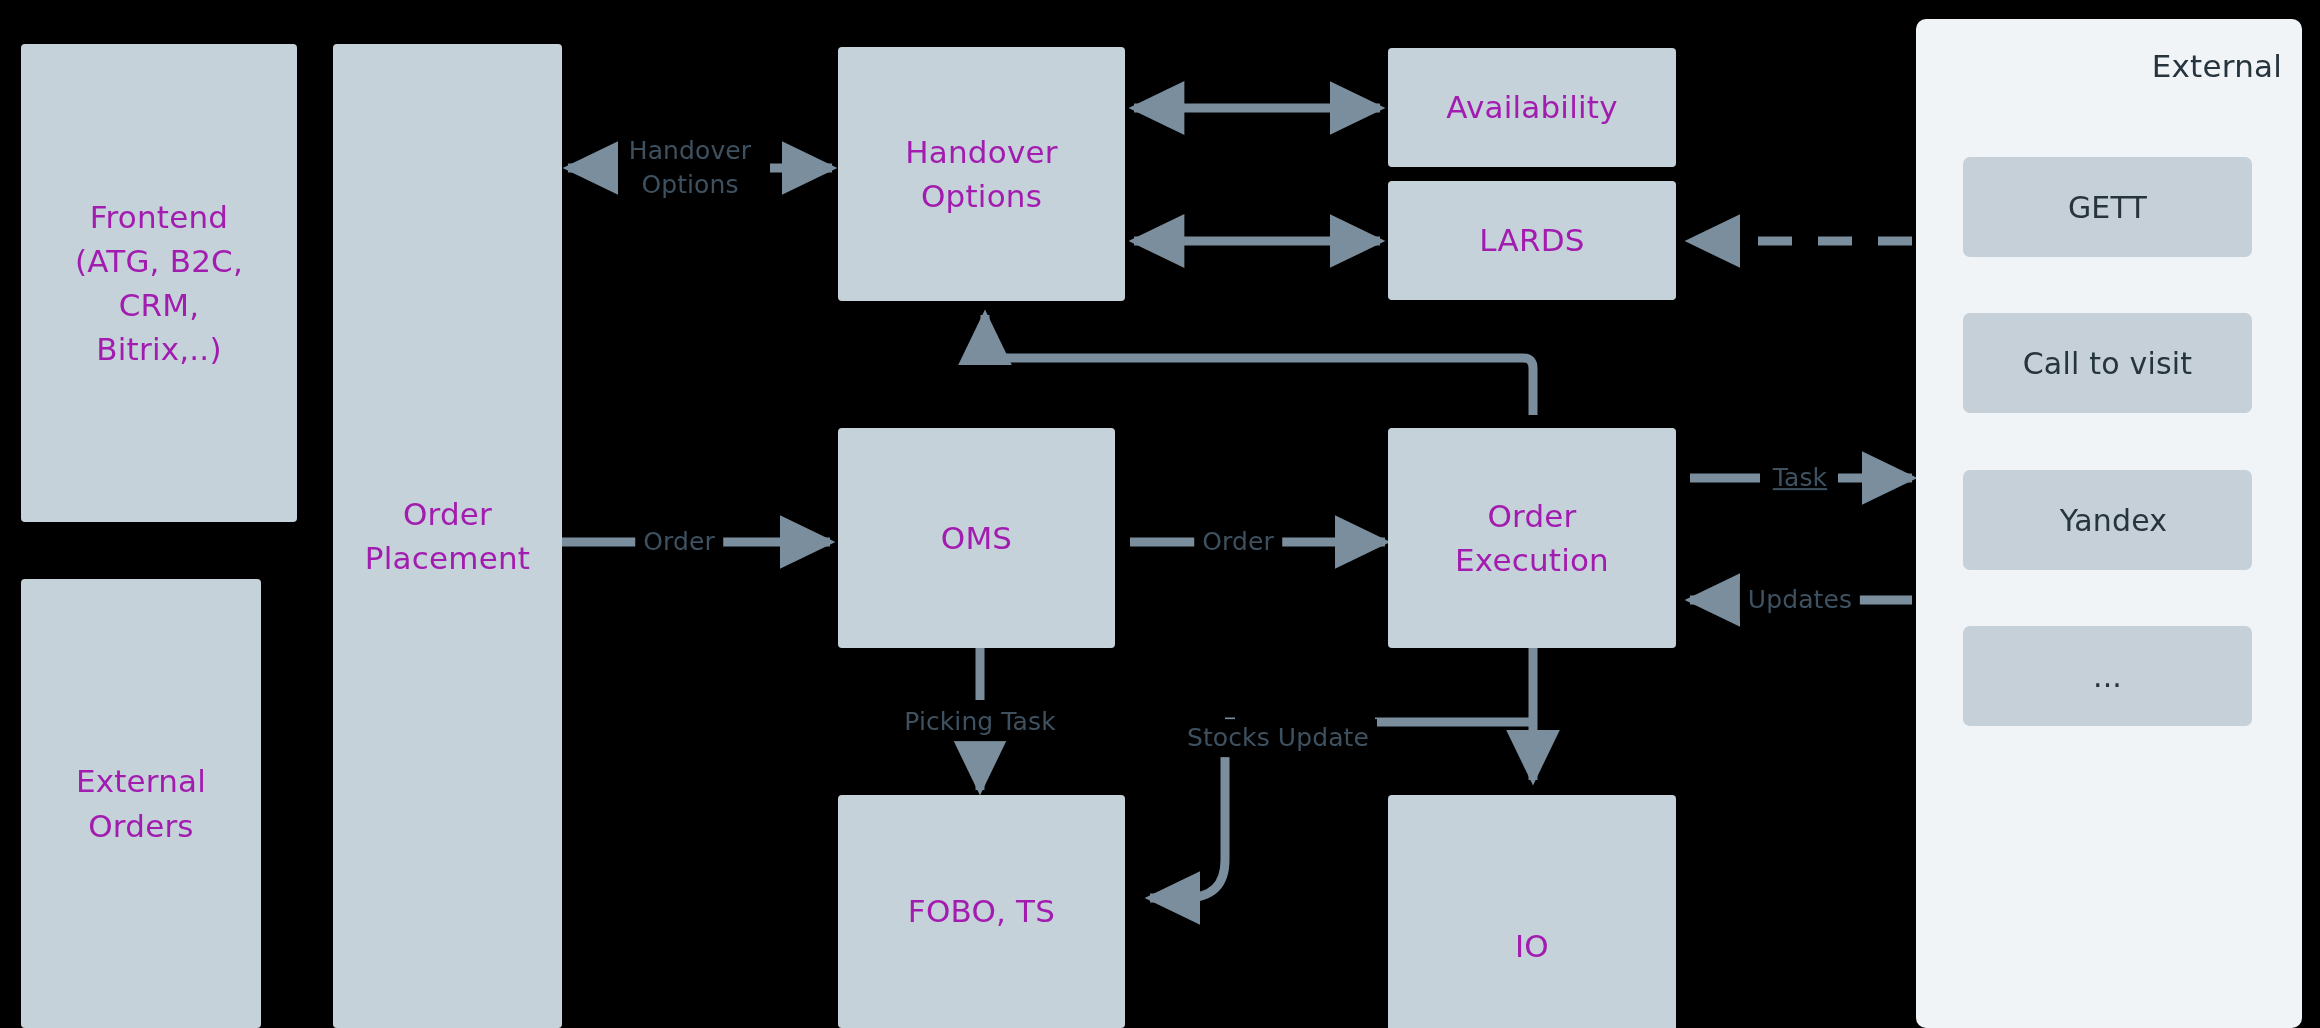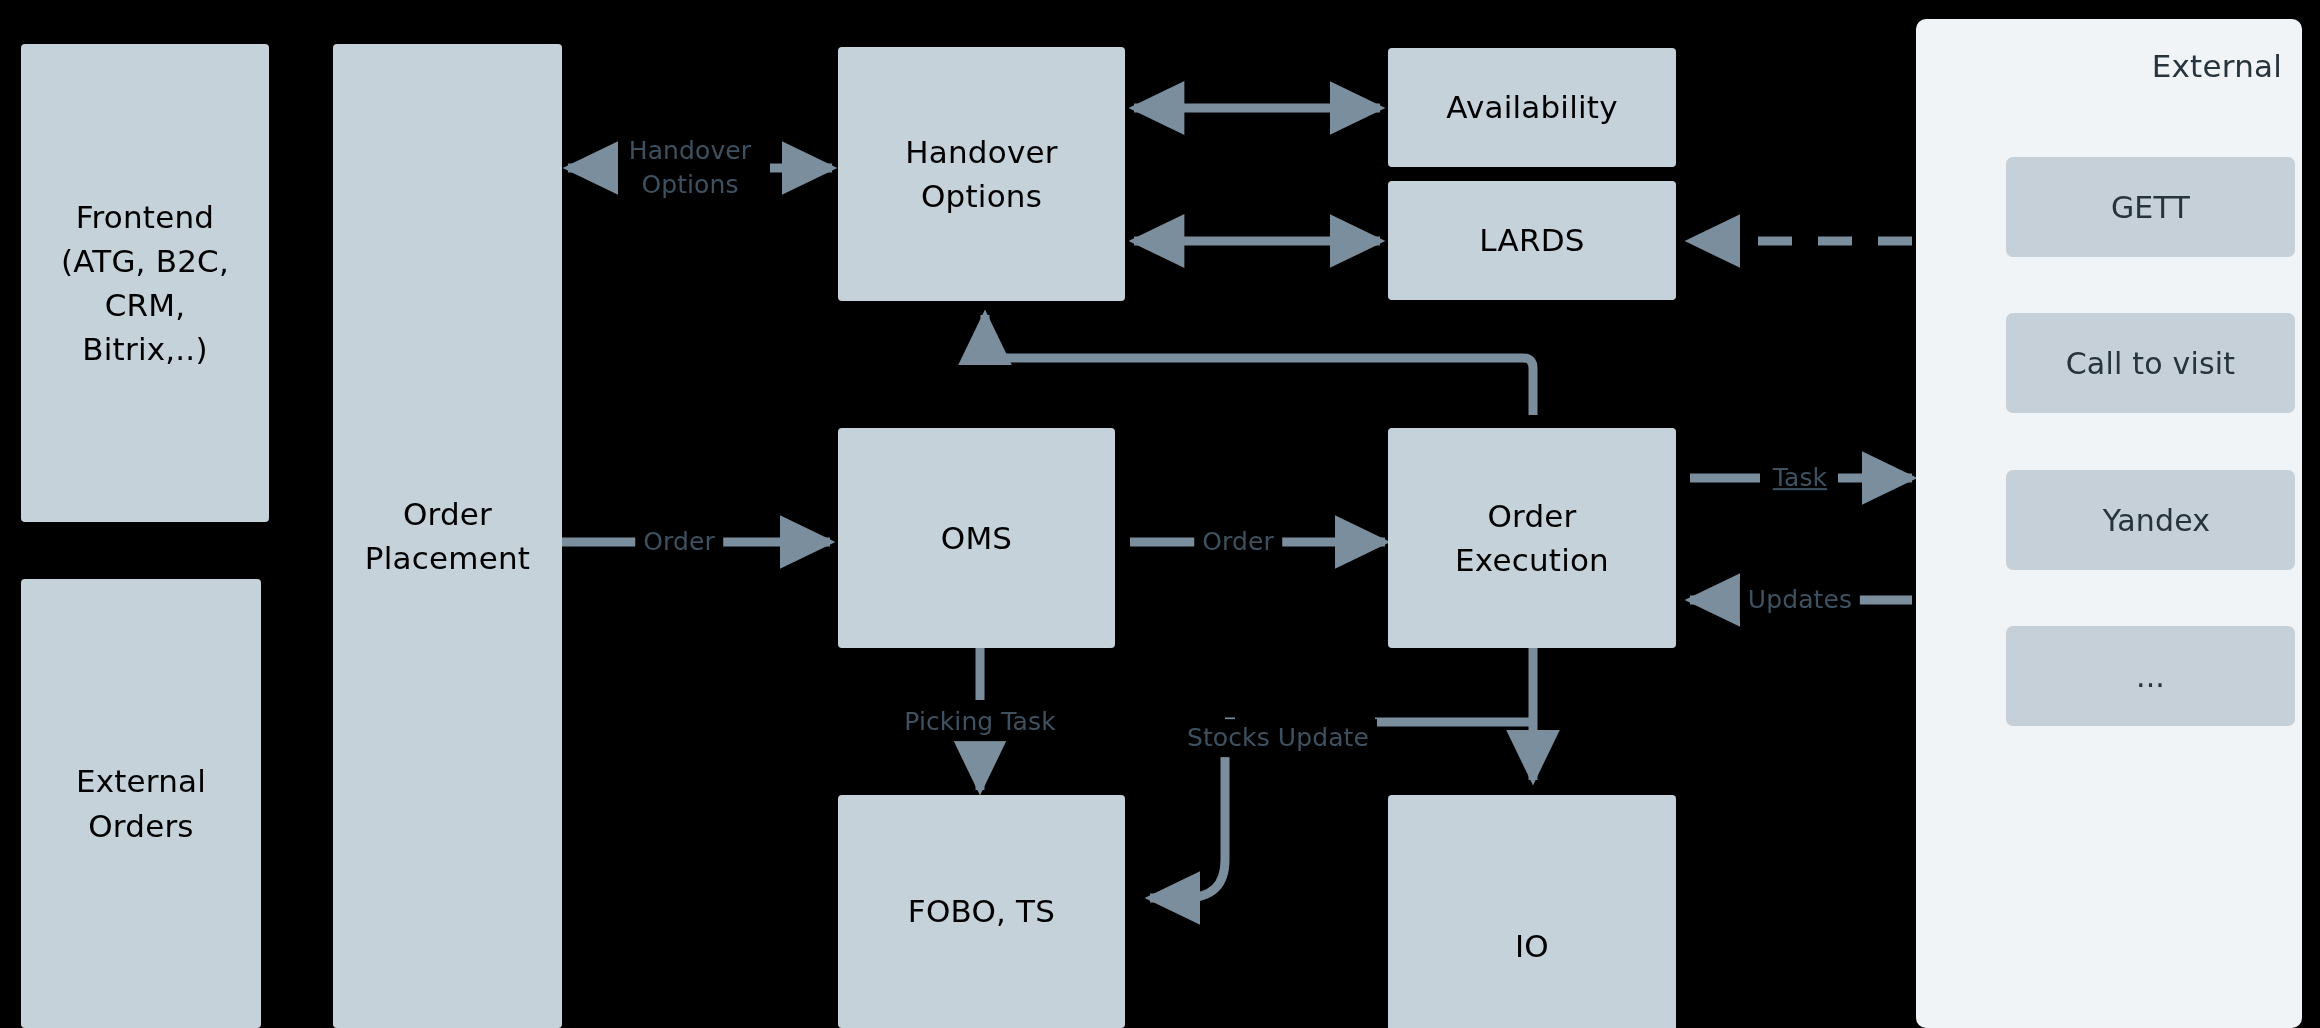--- a/index.html
+++ b/index.html
@@ -16,21 +16,21 @@
     font-family: "DejaVu Sans", sans-serif;
   }
   .node {
     position: absolute;
     background: #c6d2da;
     border-radius: 4px;
     display: flex;
     align-items: center;
     justify-content: center;
     text-align: center;
-    color: #000000;
+    color: #a21caf;
     font-size: 31px;
     line-height: 1.42;
     letter-spacing: 0.2px;
     box-sizing: border-box;
     padding: 6px 10px;
     white-space: pre-line;
   }
   .group-panel {
     position: absolute;
     background: #f0f4f7;
@@ -49,21 +49,20 @@
     background: #c6d0d8;
     border-radius: 7px;
     display: flex;
     align-items: center;
     justify-content: center;
     text-align: center;
     color: #26343d;
     font-size: 30px;
     letter-spacing: 0.2px;
     box-sizing: border-box;
-    margin-left: 43px;
   }
   .edge-label {
     position: absolute;
     color: #3e5160;
     font-size: 25px;
     line-height: 1.35;
     text-align: center;
     white-space: pre-line;
     letter-spacing: 0.1px;
     transform: translate(-50%, -50%);
@@ -125,21 +124,21 @@
       <line x1="980" y1="648" x2="980" y2="700"></line>
       <line x1="980" y1="740" x2="980" y2="790" marker-end="url(#ah)"></line>
 
       <line x1="1533" y1="648" x2="1533" y2="780" marker-end="url(#ah)"></line>
 
       <path d="M1533,722 L1375,722"></path>
       <path d="M1225,722 L1235,722 Q1225,722 1225,746 L1225,860 Q1225,898 1185,898 L1150,898" marker-end="url(#ah)"></path>
     </g>
   </svg>
 
-  <div class="node" style="left:21px; top:44px; width:248px; height:478px;">
+  <div class="node" style="left:21px; top:44px; width:276px; height:478px;">
     <span>Frontend
 (ATG, B2C,
 CRM,
 Bitrix,..)</span>
   </div>
 
   <div class="node" style="left:21px; top:579px; width:240px; height:449px;">
     <span>External
 Orders</span>
   </div>

